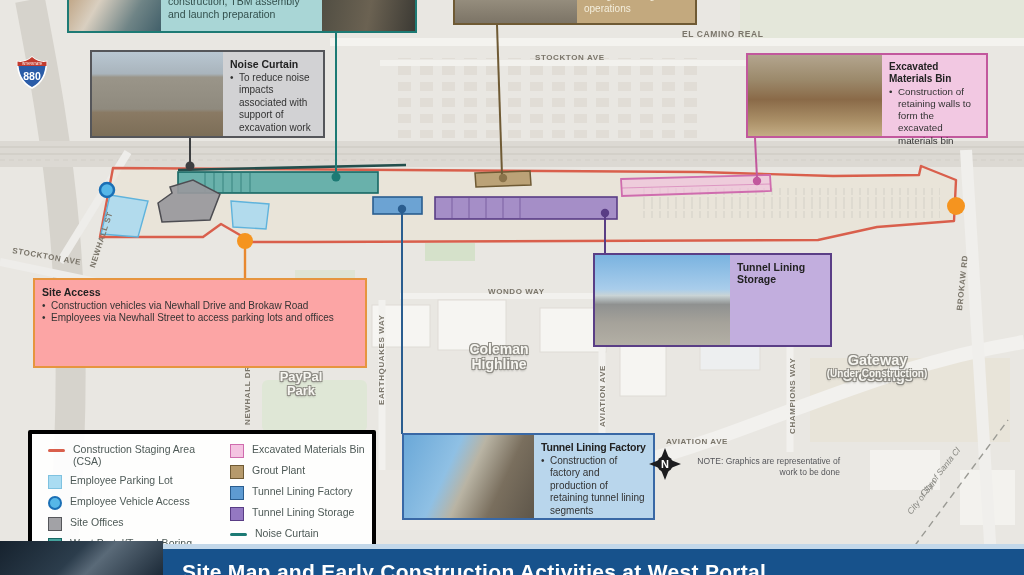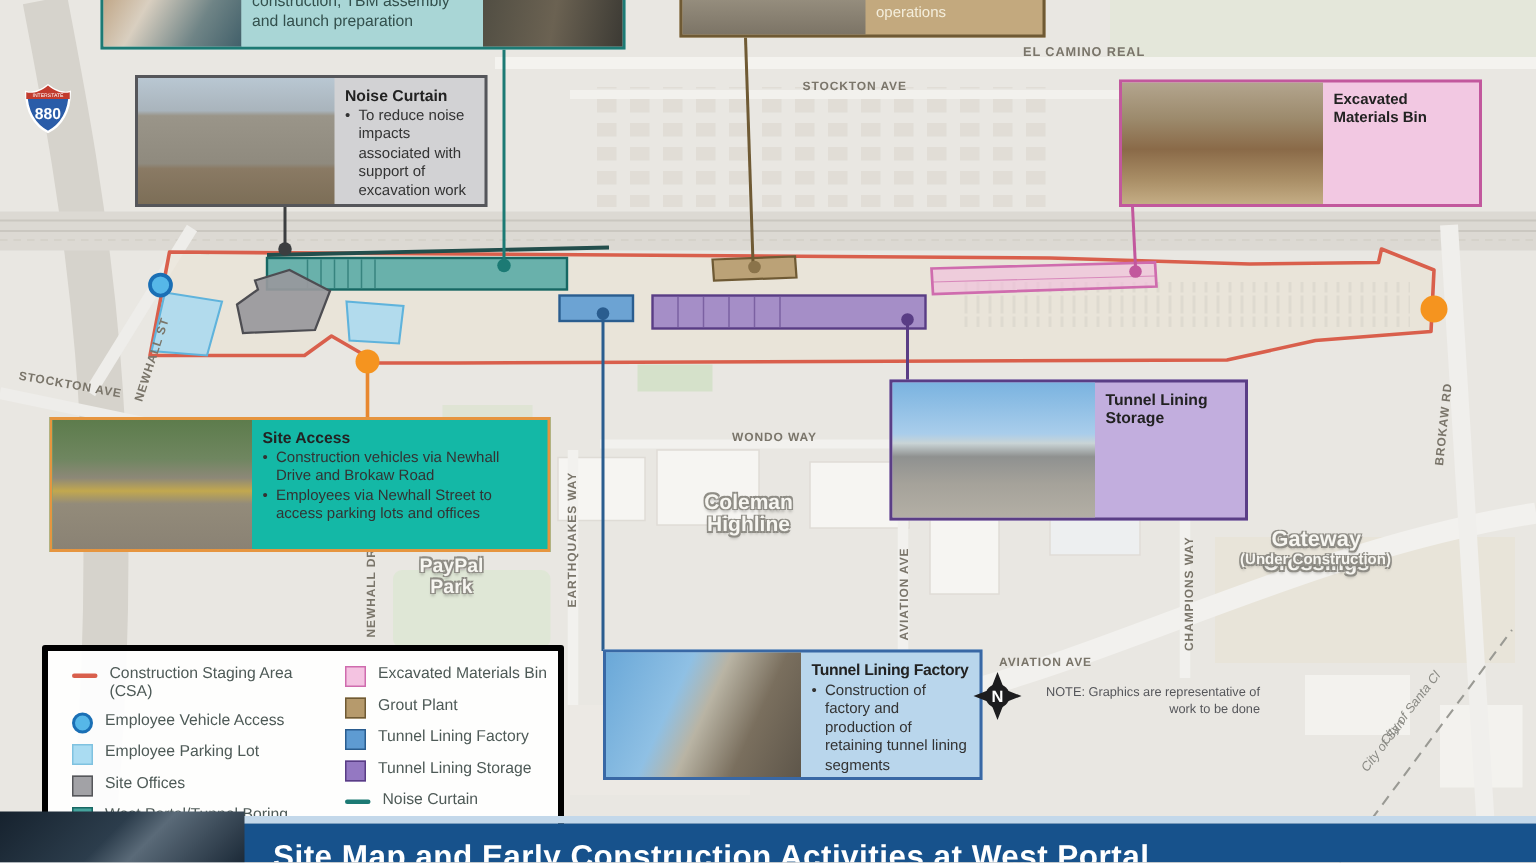--- a/index.html
+++ b/index.html
@@ -27,21 +27,21 @@
   .co-grout .panel div{font-size:10px;line-height:1.25;color:#f4eedc;padding-bottom:4px;}
 
   .co-noise{left:90px;top:50px;width:235px;height:88px;border:2px solid #55565a;background:#d2d2d4;}
   .co-noise .photo{width:131px;background:linear-gradient(180deg,#b9c7d2 0%,#a9b4bc 26%,#9a9589 30%,#8f8a7e 68%,#8a7a64 72%,#7c6e57 100%);}
 
   .co-bin{left:746px;top:53px;width:242px;height:85px;border:2px solid #c2589d;background:#f2c8e2;}
   .co-bin .photo{width:134px;background:linear-gradient(180deg,#b3a58e 0%,#9c8a6c 30%,#8a6a48 55%,#a98e66 80%,#c4ad85 100%);}
   .co-bin .title{font-size:10px;}
   .co-bin .bullet{font-size:9.8px;}
 
-  .co-access{left:33px;top:278px;width:334px;height:90px;border:2px solid #e6953f;background:#14b8a6;}
+  .co-access{left:33px;top:278px;width:334px;height:90px;border:2px solid #e6953f;background:#fca5a5;flex-direction:column;}
   .co-access .photo{width:133px;background:linear-gradient(180deg,#5d7c4c 0%,#6f8660 30%,#8d8878 45%,#c2a84e 55%,#938b7a 65%,#8a8274 100%);}
 
   .co-storage{left:593px;top:253px;width:239px;height:94px;border:2px solid #5a3e86;background:#c2aede;}
   .co-storage .photo{width:135px;background:linear-gradient(180deg,#7ab3e0 0%,#a9cdeb 38%,#c9d4d6 45%,#8f9190 55%,#a5a29a 75%,#b3afa5 100%);}
 
   .co-factory{left:402px;top:433px;width:253px;height:87px;border:2.5px solid #3968a5;background:#b9d6ec;}
   .co-factory .photo{width:130px;background:linear-gradient(115deg,#6aa8d8 0%,#8fc0e4 35%,#b9b4a4 50%,#7a6f5e 72%,#5e564a 100%);}
   .co-factory .title{white-space:nowrap;letter-spacing:-0.2px;}
 
   
@@ -209,21 +209,21 @@
   <div class="street vert" style="left:88px;top:266px;transform:rotate(-72deg);">NEWHALL ST</div>
   <div class="street vert" style="left:243px;top:425px;transform:rotate(-90deg);">NEWHALL DR</div>
   <div class="street vert" style="left:377px;top:405px;transform:rotate(-90deg);">EARTHQUAKES WAY</div>
   <div class="street" style="left:488px;top:287px;">WONDO WAY</div>
   <div class="street vert" style="left:598px;top:427px;transform:rotate(-90deg);">AVIATION AVE</div>
   <div class="street vert" style="left:788px;top:434px;transform:rotate(-90deg);">CHAMPIONS WAY</div>
   <div class="street vert" style="left:955px;top:310px;transform:rotate(-84deg);">BROKAW RD</div>
   <div class="street" style="left:666px;top:437px;">AVIATION AVE</div>
 
   <div class="arealabel" style="left:268px;top:370px;width:66px;font-size:13px;">PayPal Park</div>
-  <div class="arealabel" style="left:455px;top:327px;width:88px;font-size:14px;">Coleman Highline</div>
+  <div class="arealabel" style="left:455px;top:342px;width:88px;font-size:14px;">Coleman Highline</div>
   <div class="arealabel" style="left:815px;top:353px;width:125px;font-size:14.5px;">Gateway Crossings</div>
   <div class="arealabel" style="left:822px;top:369px;width:110px;font-size:10px;">(Under Construction)</div>
   <div class="citylabel" style="left:918px;top:492px;transform:rotate(-52deg);">City of Santa Cl</div>
   <div class="citylabel" style="left:905px;top:510px;transform:rotate(-52deg);">City of San</div>
 
   <div class="callout co-westportal">
     <div class="photo photo1"></div>
     <div class="panel">
         <div>construction, TBM assembly and launch preparation</div>
       </div>
@@ -242,20 +242,21 @@
     <div class="panel">
       <div class="title">Noise Curtain</div>
       <div class="bullet">To reduce noise impacts associated with support of excavation work</div>
     </div>
   </div>
 
   <div class="callout co-bin">
     <div class="photo"></div>
     <div class="panel">
       <div class="title">Excavated Materials Bin</div>
+      <div class="bullet">Construction of retaining walls to form the excavated materials bin</div>
     </div>
   </div>
 
   <div class="callout co-access">
     <div class="photo"></div>
     <div class="panel">
       <div class="title">Site Access</div>
       <div class="bullet">Construction vehicles via Newhall Drive and Brokaw Road</div>
       <div class="bullet">Employees via Newhall Street to access parking lots and offices</div>
     </div>
@@ -276,26 +277,26 @@
     </div>
   </div>
 
   <div class="legend">
     <div class="col col1">
       <div class="lg-item">
         <span class="sw line-red"></span>
         <span class="lb">Construction Staging Area (CSA)</span>
       </div>
       <div class="lg-item">
+        <span class="sw square square-lightblue"></span>
+        <span class="lb">Employee Parking Lot</span>
+      </div>
+      <div class="lg-item">
         <span class="sw circle circle-blue"></span>
         <span class="lb">Employee Vehicle Access</span>
-      </div>
-      <div class="lg-item">
-        <span class="sw square square-lightblue"></span>
-        <span class="lb">Employee Parking Lot</span>
       </div>
       <div class="lg-item">
         <span class="sw square square-gray"></span>
         <span class="lb">Site Offices</span>
       </div>
       <div class="lg-item">
         <span class="sw square square-teal"></span>
         <span class="lb">West Portal/Tunnel Boring Machine (TBM) Shaft</span>
       </div>
     </div>

